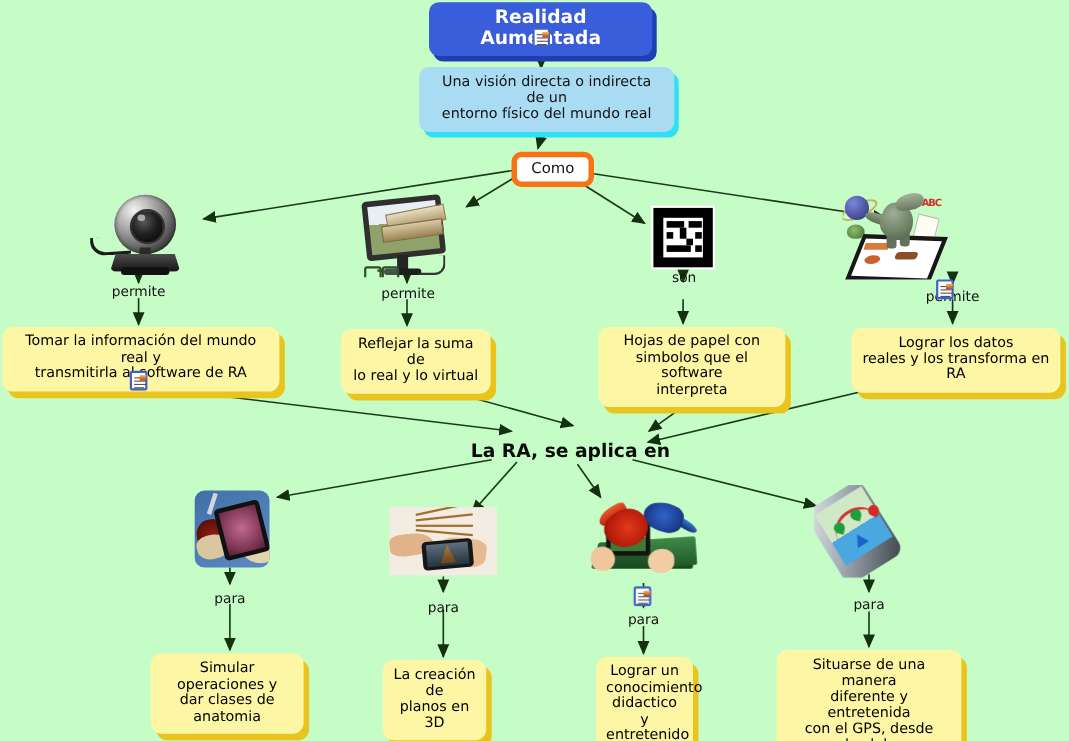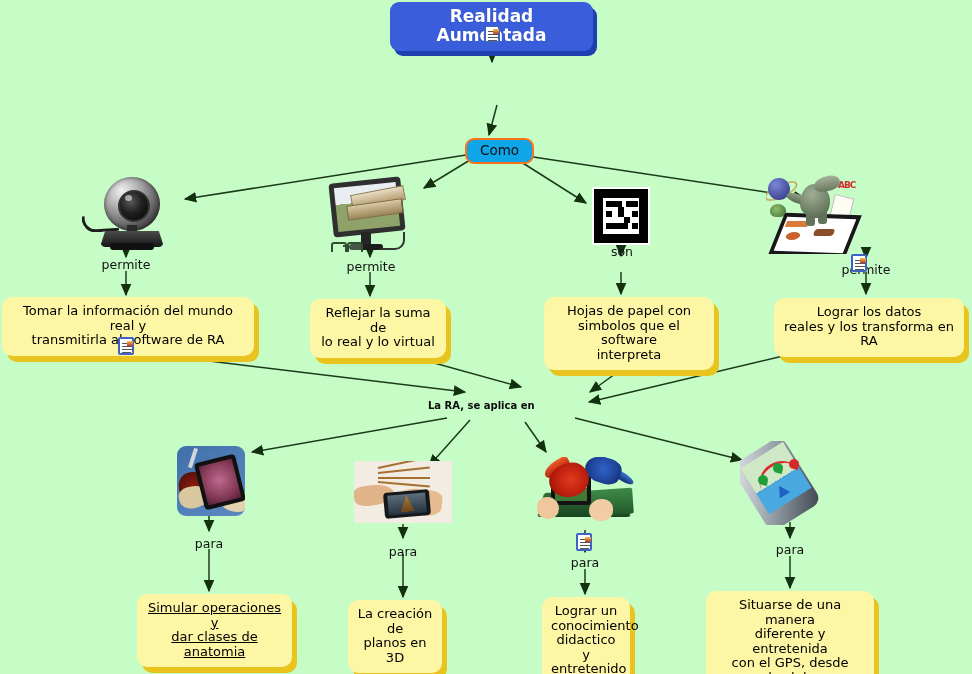--- a/index.html
+++ b/index.html
@@ -57,32 +57,32 @@
   .node-yellow {
     background: #fdf6a4;
     color: #000000;
     font-size: 13px;
     border-radius: 10px;
     padding: 7px 9px 8px 9px;
     box-shadow: 5px 6px 0 #e9c41f;
   }
 
   .node-white {
-    background: #0ea5e9;
+    background: #ffffff;
     color: #111111;
     font-size: 13.5px;
-    border: 2px solid #f97316;
+    border: 5px solid #f97316;
     border-radius: 9px;
     padding: 3px 13px 4px 13px;
   }
 
   
   .node-plain {
     position: absolute;
-    font-size: 10px;
+    font-size: 17px;
     font-weight: bold;
     color: #0b0b0b;
     white-space: nowrap;
   }
 
   
   .linklabel {
     position: absolute;
     font-size: 12.5px;
     color: #101010;
@@ -432,20 +432,22 @@
   <div class="node node-title" style="left:390px; top:2px; width:203px;">Realidad Aumentada</div>
 
   <div class="noteicon" style="left:484px; top:25px;">
     <span class="ln" style="top:4px;"></span>
     <span class="ln" style="top:7px;"></span>
     <span class="ln" style="top:10px;width:11px;"></span>
     <span class="ln" style="top:13px;width:9px;"></span>
     <span class="img"></span>
   </div>
 
+  <div class="node node-cyan" style="left:381px; top:61px; width:232px;">Una  visión directa o indirecta de un
+entorno físico del mundo real</div>
 
   <div class="node node-white" style="left:465px; top:138px;">Como</div>
 
   <div class="node-plain" style="left:428px; top:400px;">La RA, se aplica en</div>
 
   <div class="pic webcam" style="left:82px; top:175px; width:100px; height:76px;">
     <span class="cable"></span>
     <span class="ball"></span>
     <span class="lens"></span>
     <span class="glint"></span>
@@ -585,21 +587,21 @@
   <div class="linklabel" style="left:767px; top:542px; width:46px;">para</div>
 
   <div class="noteicon" style="left:576px; top:533px;">
     <span class="ln" style="top:4px;"></span>
     <span class="ln" style="top:7px;"></span>
     <span class="ln" style="top:10px;width:11px;"></span>
     <span class="ln" style="top:13px;width:9px;"></span>
     <span class="img"></span>
   </div>
 
-  <div class="node node-yellow" style="left:137px; top:594px; width:155px;text-decoration:underline;">Simular operaciones y
+  <div class="node node-yellow" style="left:137px; top:594px; width:139px;">Simular operaciones y
 dar clases de anatomia</div>
 
   <div class="node node-yellow" style="left:348px; top:600px; width:94px;">La creación de
 planos en 3D</div>
 
   <div class="node node-yellow" style="left:542px; top:597px; width:88px;">Lograr un
 conocimiento
 didactico y
 entretenido</div>
 

